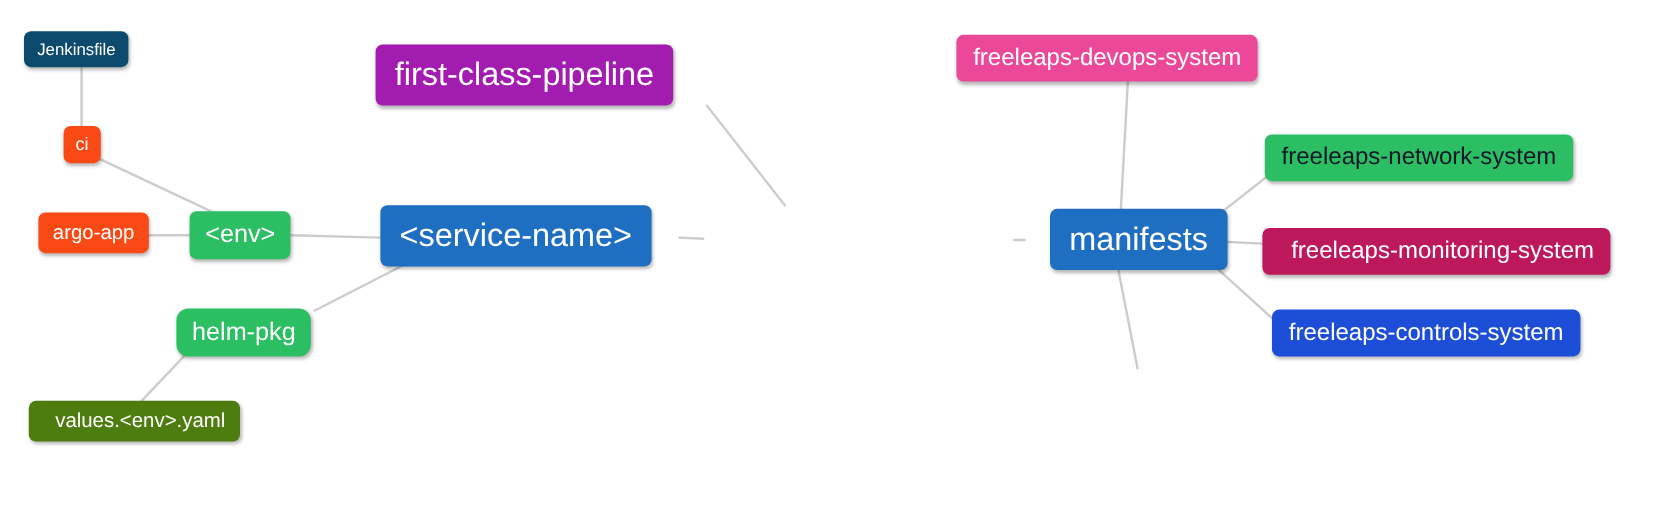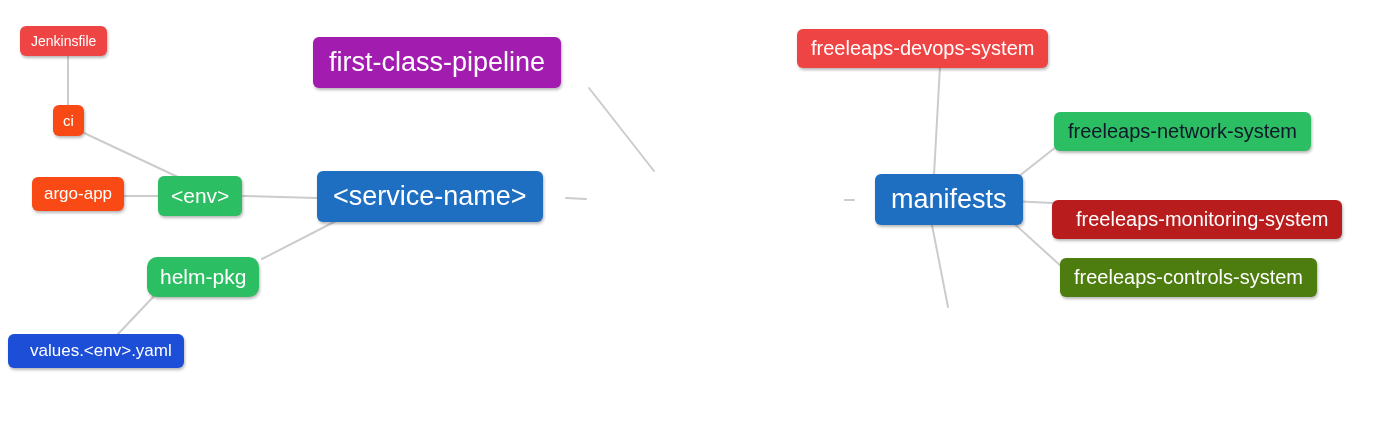--- a/index.html
+++ b/index.html
@@ -69,27 +69,27 @@
     <line x1="589" y1="88" x2="654" y2="171" stroke="#cccccc"></line>
     <line x1="566" y1="198" x2="586" y2="199" stroke="#cccccc"></line>
     <line x1="845" y1="200" x2="854" y2="200" stroke="#cccccc"></line>
     <line x1="934" y1="175" x2="940" y2="66" stroke="#cccccc"></line>
     <line x1="1009" y1="184" x2="1056" y2="147" stroke="#cccccc"></line>
     <line x1="1010" y1="201" x2="1053" y2="203" stroke="#cccccc"></line>
     <line x1="1008" y1="218" x2="1062" y2="267" stroke="#cccccc"></line>
     <line x1="932" y1="225" x2="948" y2="307" stroke="#cccccc"></line>
   </svg>
 
-  <div class="node sz-xs c-orange" style="left: 20px; top: 26px; background: #ef4444; color: rgb(255, 255, 255);">Jenkinsfile</div>
+  <div class="node sz-xs c-orange" style="left: 20px; top: 26px; background: #0c4a6e; color: rgb(255, 255, 255);">Jenkinsfile</div>
   <div class="node sz-ci c-red" style="left: 53px; top: 105px; background: rgb(249, 74, 21); color: rgb(255, 255, 255);">ci</div>
   <div class="node sz-sm c-red" style="left: 32px; top: 177px; background: rgb(249, 74, 21); color: rgb(255, 255, 255);">argo-app</div>
   <div class="node sz-md c-green" style="left: 158px; top: 176px; background: rgb(43, 190, 98); color: rgb(255, 255, 255);">&lt;env&gt;</div>
   <div class="node sz-md c-green" style="left: 147px; top: 257px; background: rgb(43, 190, 98); color: rgb(255, 255, 255); border-radius: 10px;">helm-pkg</div>
-  <div class="node sz-sm c-red" style="left: 8px; top: 334px; background: #1d4ed8; color: rgb(255, 255, 255); padding-left: 22px;">values.&lt;env&gt;.yaml</div>
+  <div class="node sz-sm c-red" style="left: 24px; top: 334px; background: #4d7c0f; color: rgb(255, 255, 255); padding-left: 22px;">values.&lt;env&gt;.yaml</div>
   <div class="node sz-lg c-blue" style="left: 313px; top: 37px; background: #a21caf; color: rgb(255, 255, 255);">first-class-pipeline</div>
   <div class="node sz-lg c-blue" style="left: 317px; top: 171px; background: rgb(30, 110, 194); color: rgb(255, 255, 255);">&lt;service-name&gt;</div>
   <div class="node sz-lg c-blue" style="left: 853px; top: 174px; background: rgb(30, 110, 194); color: rgb(255, 255, 255); margin-left: 22px;">manifests</div>
-  <div class="node sz-sys c-green" style="left: 797px; top: 29px; background: #ef4444; color: rgb(255, 255, 255);">freeleaps-devops-system</div>
+  <div class="node sz-sys c-green" style="left: 797px; top: 29px; background: #ec4899; color: rgb(255, 255, 255);">freeleaps-devops-system</div>
   <div class="node sz-sys c-green" style="left: 1054px; top: 112px; background: rgb(43, 190, 98); color: #0f172a;">freeleaps-network-system</div>
-  <div class="node sz-sys c-green" style="left: 1052px; top: 200px; background: #b91c1c; color: rgb(255, 255, 255); padding-left: 24px;">freeleaps-monitoring-system</div>
-  <div class="node sz-sys c-green" style="left: 1060px; top: 258px; background: #4d7c0f; color: rgb(255, 255, 255);">freeleaps-controls-system</div>
+  <div class="node sz-sys c-green" style="left: 1052px; top: 190px; background: #be185d; color: rgb(255, 255, 255); padding-left: 24px;">freeleaps-monitoring-system</div>
+  <div class="node sz-sys c-green" style="left: 1060px; top: 258px; background: #1d4ed8; color: rgb(255, 255, 255);">freeleaps-controls-system</div>
 
 </div>
 
 </body></html>

